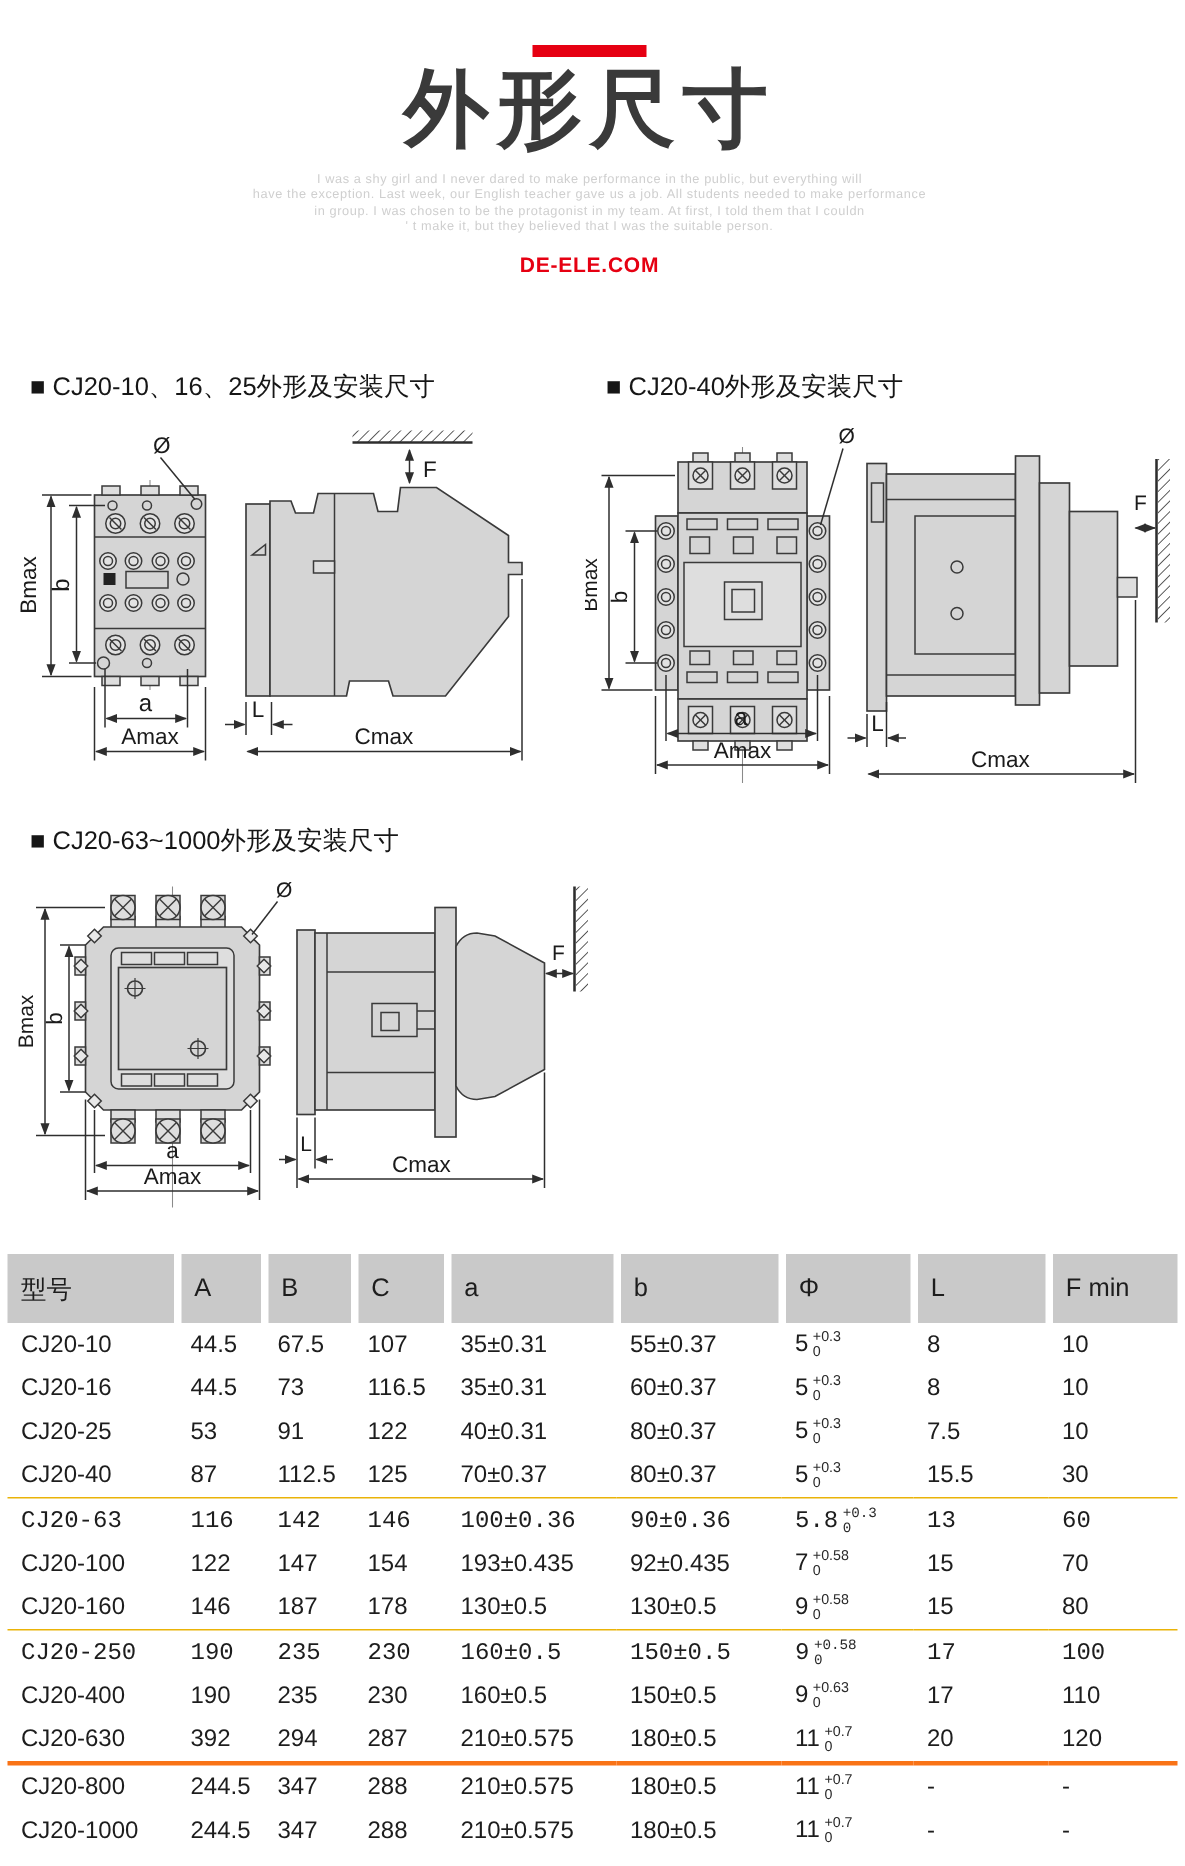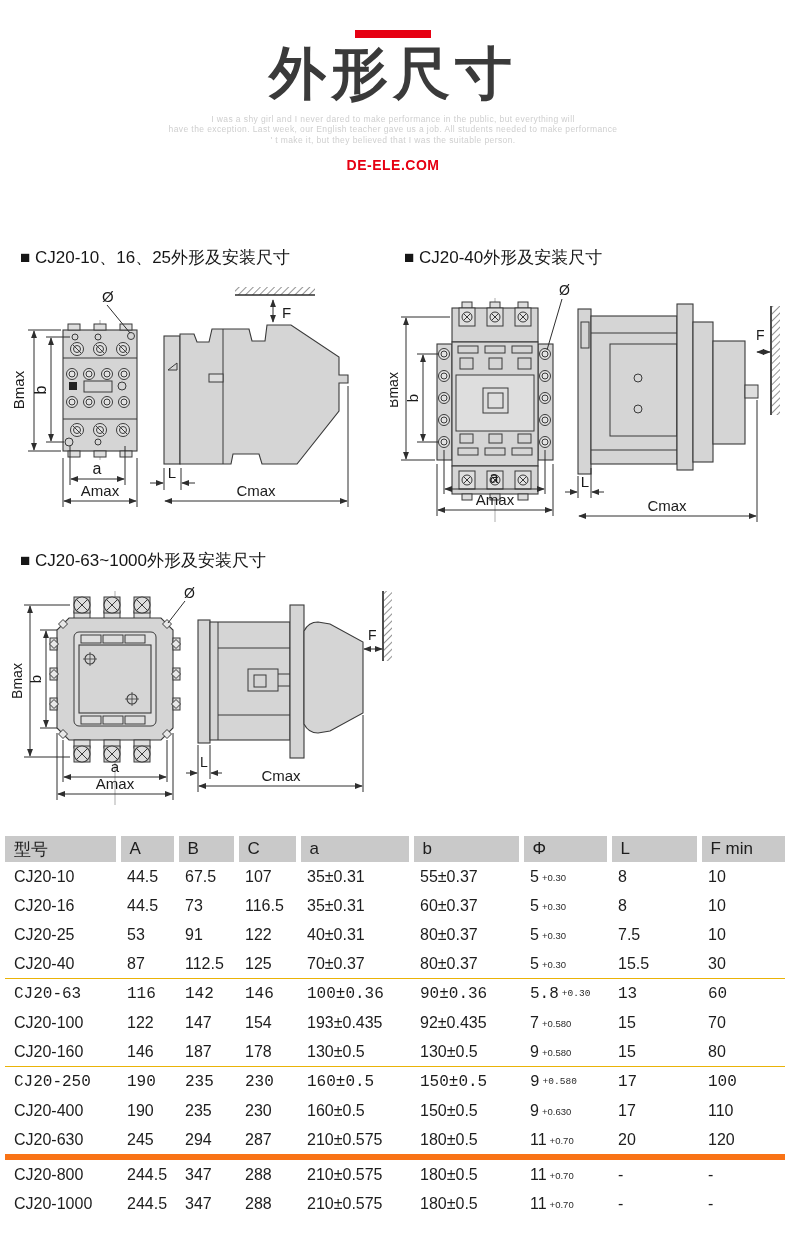--- a/index.html
+++ b/index.html
@@ -25,26 +25,26 @@
   svg .part2{fill:#dedede;stroke:#3a3a3a;stroke-width:1;}
   svg .ln{fill:none;stroke:#3a3a3a;stroke-width:1;}
   svg .dim{fill:none;stroke:#2e2e2e;stroke-width:1;}
   svg .axis{stroke:#8a8a8a;stroke-width:.7;}
   svg .wall{stroke:#2e2e2e;stroke-width:1.7;}
   svg text{fill:#1b1b1b;font-family:"Liberation Sans","DejaVu Sans",sans-serif;}
   svg .t14{font-size:14px;} svg .t15{font-size:15px;} svg .t16{font-size:16px;}
   
   .spec{position:absolute;left:5px;top:836px;width:780px;border-collapse:collapse;font-size:16px;}
   .spec th{background:#c9c9c9;font-weight:normal;font-size:17px;text-align:left;
-           height:26px;padding:0 0 0 9px;border-right:5px solid #fff;}
+           height:46px;padding:0 0 0 9px;border-right:5px solid #fff;}
   .spec th:last-child{border-right:none;}
   .spec td{height:29px;padding:0 0 0 9px;vertical-align:middle;white-space:nowrap;}
   .spec tr.rule-thin{border-top:1px solid #eab308;font-family:Liberation Mono, monospace;}
-  .spec tr.rule-thick{border-top:6px solid #f97316;}
-  .tol{display:inline-flex;flex-direction:row;font-size:9.5px;line-height:9.5px;
+  .spec tr.rule-thick{border-top:3px solid #f97316;}
+  .tol{display:inline-flex;flex-direction:column;font-size:9.5px;line-height:9.5px;
        margin-left:3px;vertical-align:middle;color:#2a2a2a;justify-content:center;}
 </style>
 </head>
 <body>
 
 <div class="page">
 
   <svg width="0" height="0" style="position:absolute" aria-hidden="true">
     <defs>
       <marker id="arr" viewBox="0 0 10 10" refX="9" refY="5" markerWidth="8" markerHeight="8" orient="auto-start-reverse">
@@ -86,20 +86,21 @@
       </g>
     </defs>
   </svg>
 
   <div class="hdr">
     <div class="red-bar"></div>
     <div class="page-title">外形尺寸</div>
     <div class="watermark">
         <div>I was a shy girl and I never dared to make performance in the public, but everything will</div>
         <div>have the exception. Last week, our English teacher gave us a job. All students needed to make performance</div>
+        <div>in group. I was chosen to be the protagonist in my team. At first, I told them that I couldn</div>
         <div>' t make it, but they believed that I was the suitable person.</div>
       </div>
     <div class="site">DE-ELE.COM</div>
   </div>
 
   <div class="sec sec-1">■ CJ20-10、16、25外形及安装尺寸</div>
   <div class="sec sec-2">■ CJ20-40外形及安装尺寸</div>
   <div class="sec sec-3">■ CJ20-63~1000外形及安装尺寸</div>
 
   <svg class="dwg dwg-1" width="390" height="252" viewBox="0 0 390 252">
@@ -521,21 +522,21 @@
           <td>150±0.5</td>
           <td><span>9</span><span class="tol">
               <span>+0.63</span>
               <span>0</span>
             </span></td>
           <td>17</td>
           <td>110</td>
         </tr>
         <tr>
           <td>CJ20-630</td>
-          <td>245</td>
+          <td>392</td>
           <td>294</td>
           <td>287</td>
           <td>210±0.575</td>
           <td>180±0.5</td>
           <td><span>11</span><span class="tol">
               <span>+0.7</span>
               <span>0</span>
             </span></td>
           <td>20</td>
           <td>120</td>

